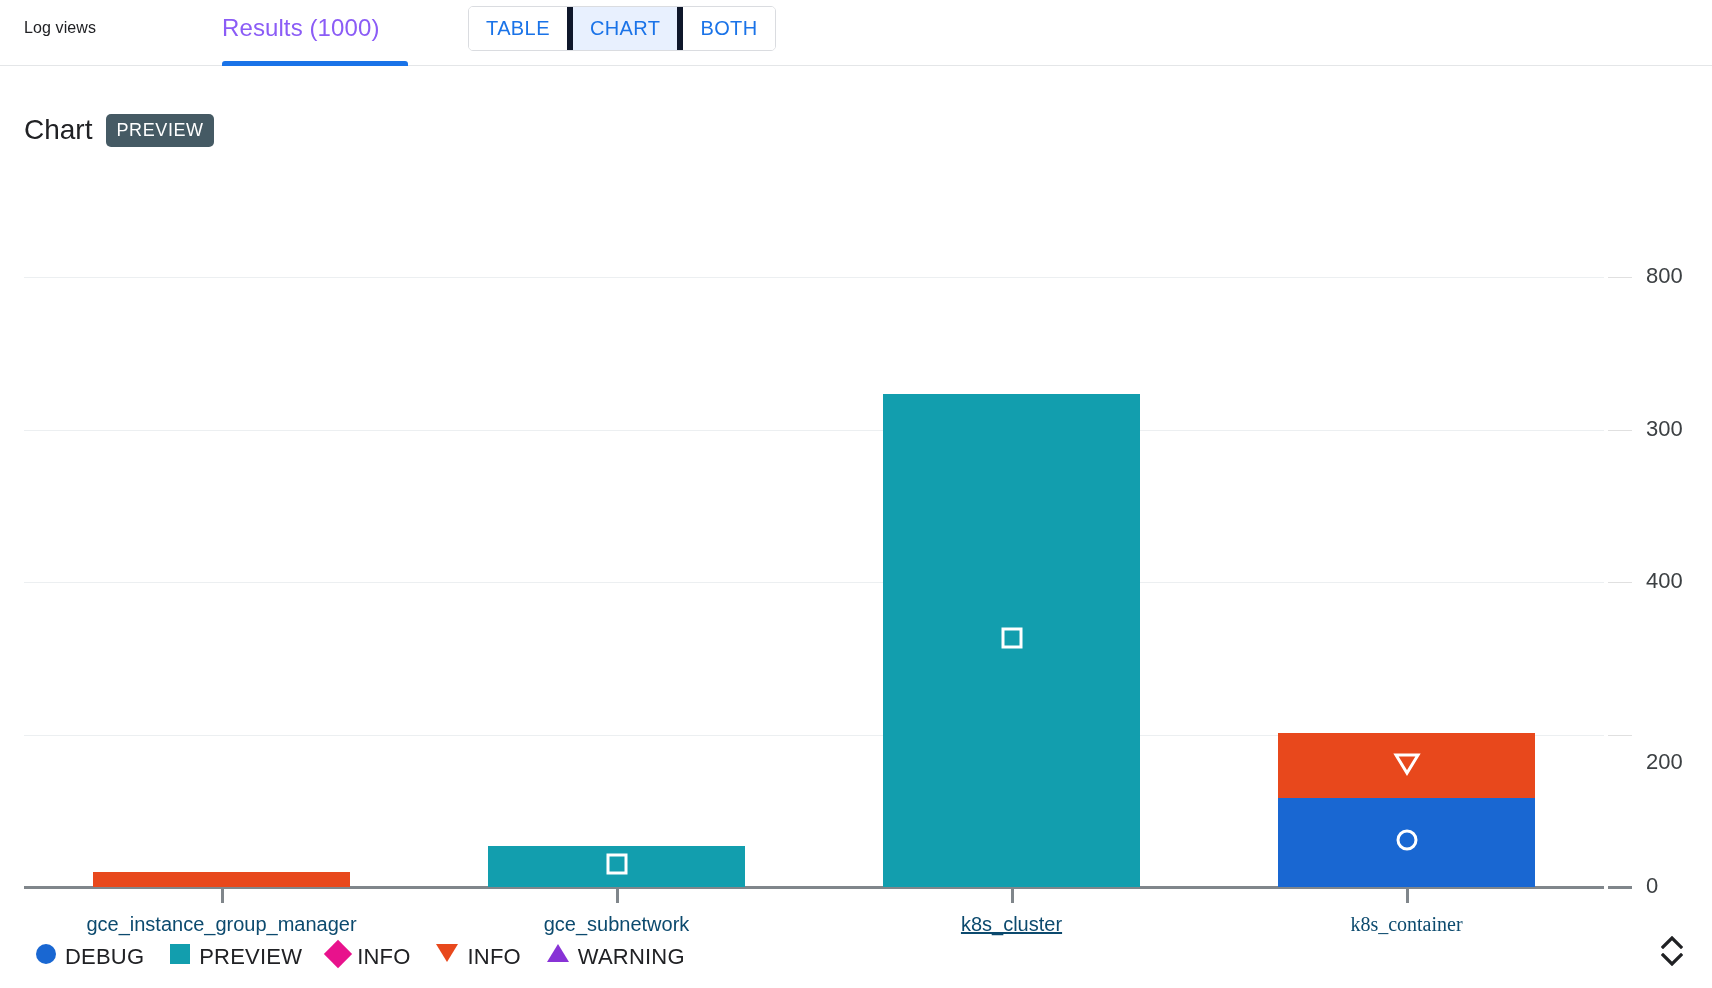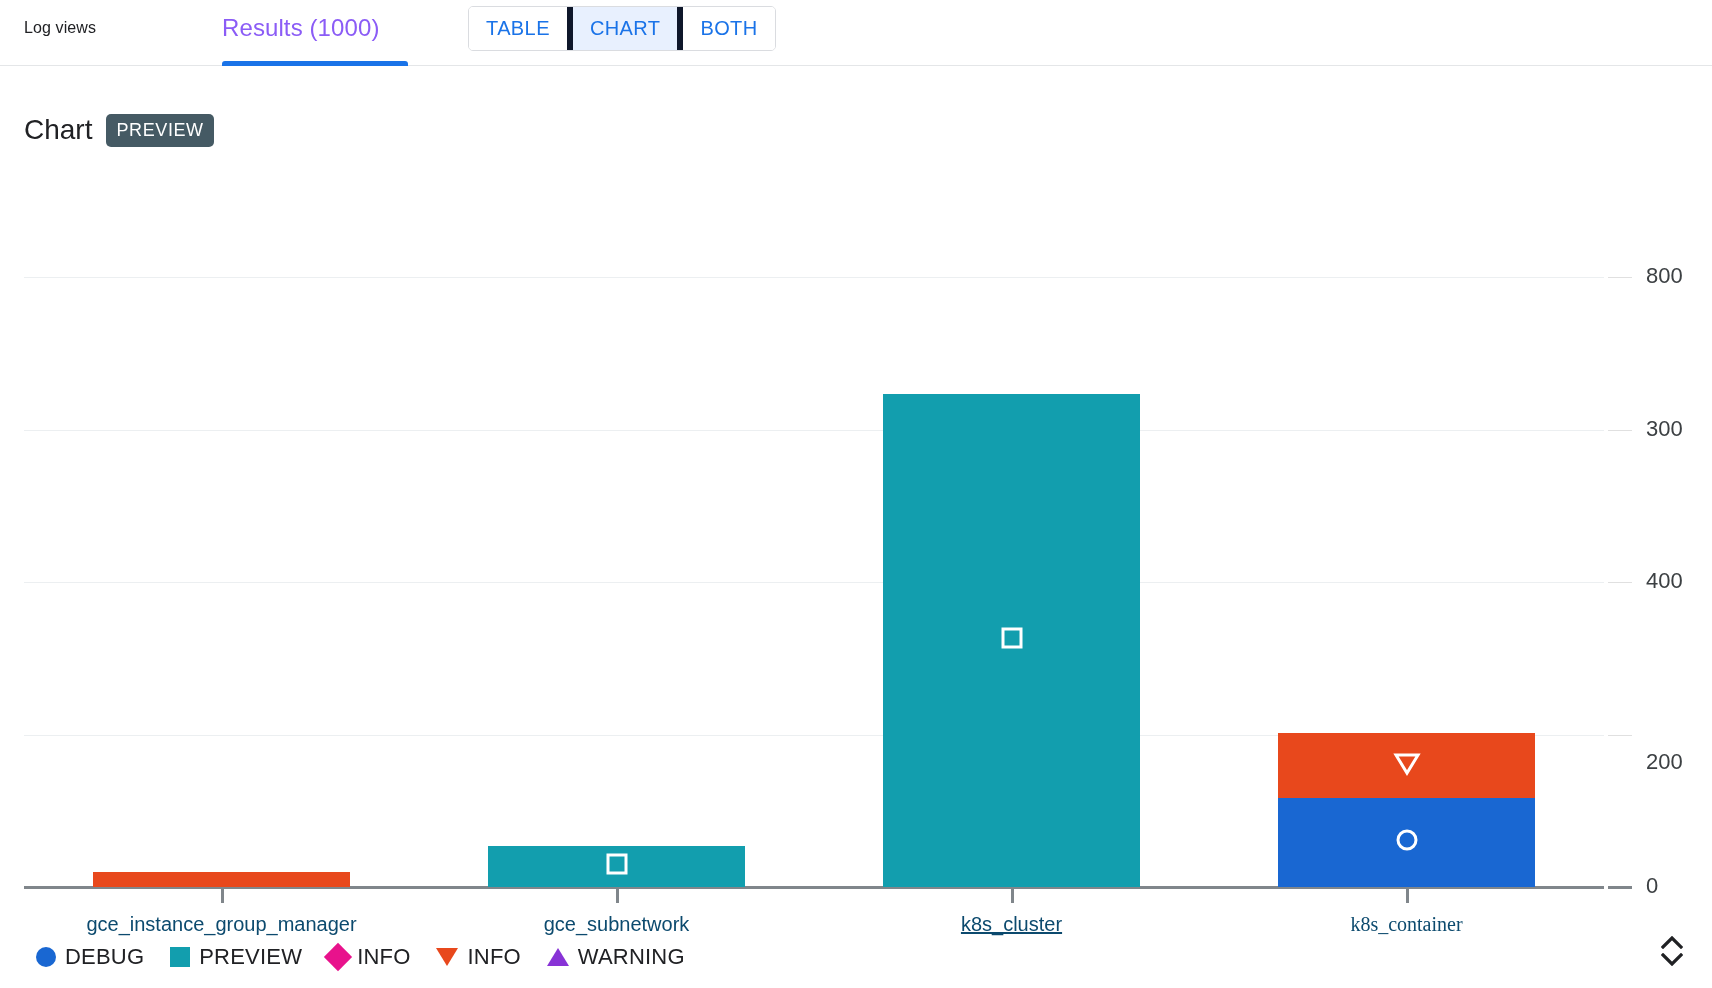--- a/index.html
+++ b/index.html
@@ -151,21 +151,20 @@
   
   .legend {
     position: absolute;
     left: 36px; top: 944px;
     display: flex;
     align-items: center;
     gap: 26px;
   }
   .legend-item {
     display: flex;
-    align-items: center;
     gap: 9px;
     cursor: pointer;
   }
   .legend-label {
     font-size: 22px;
     color: #202124;
     letter-spacing: 0.2px;
     white-space: nowrap;
   }
   .lg-swatch { width: 20px; height: 20px; flex: 0 0 auto; }

